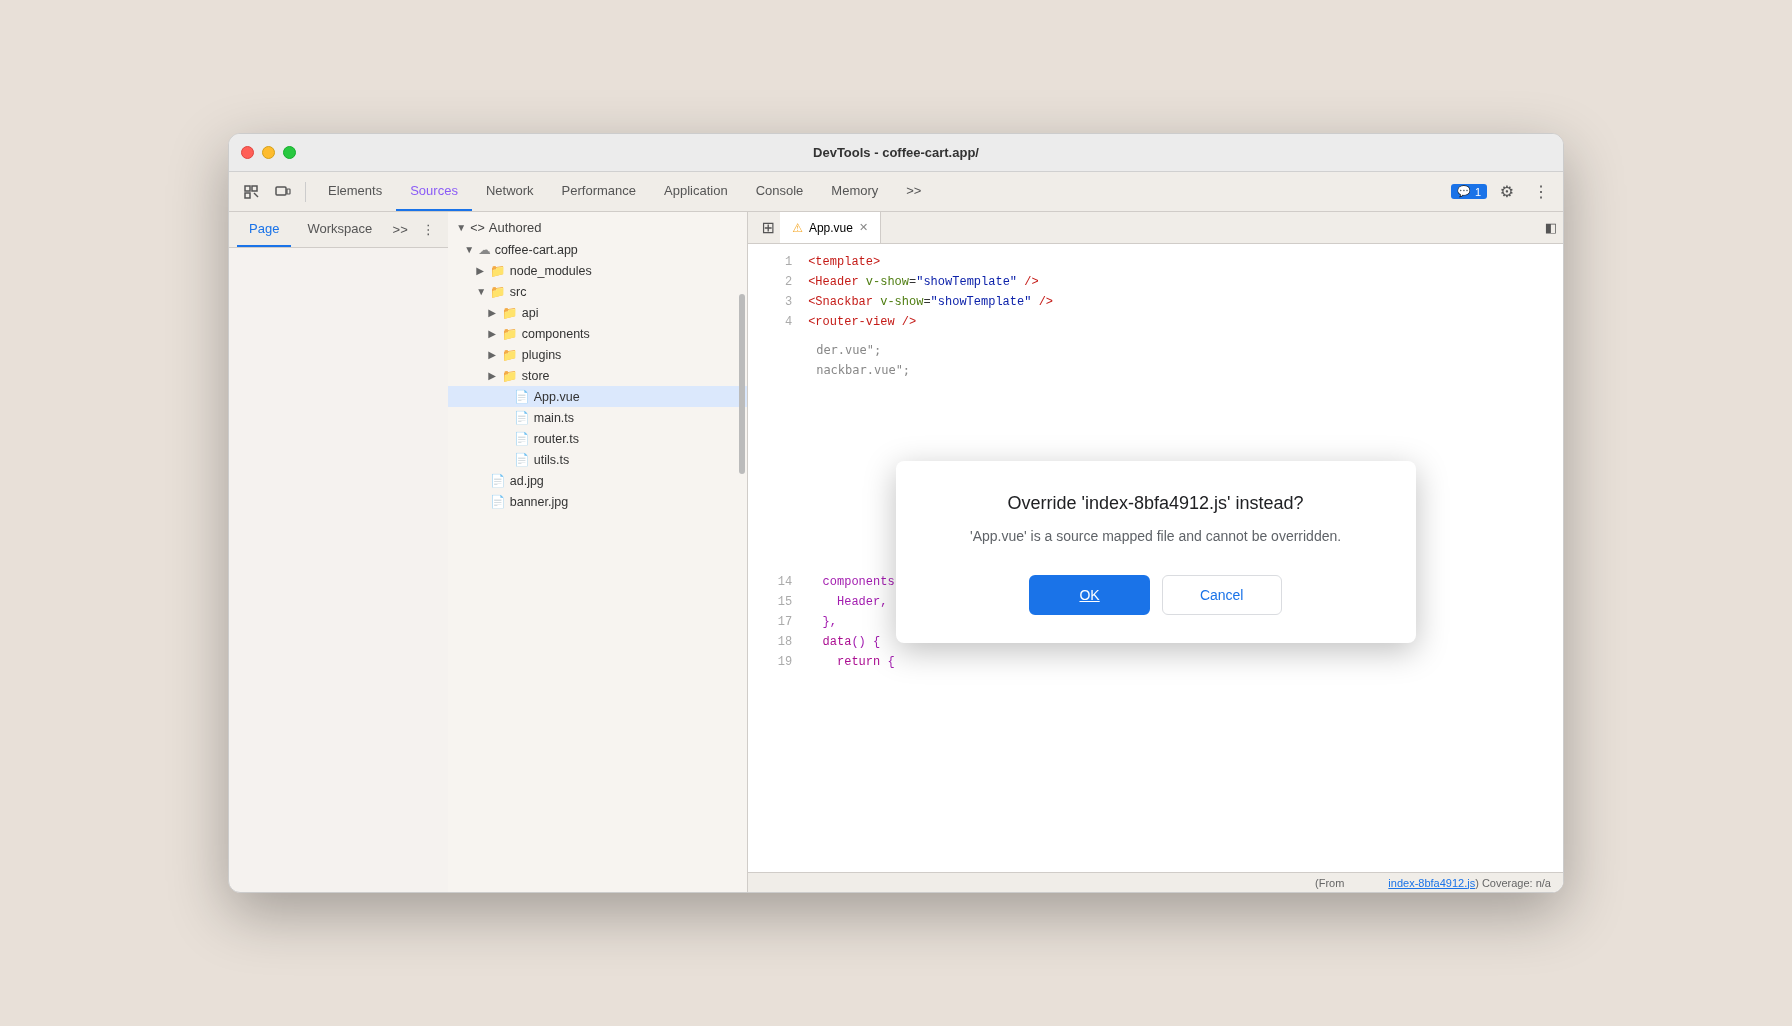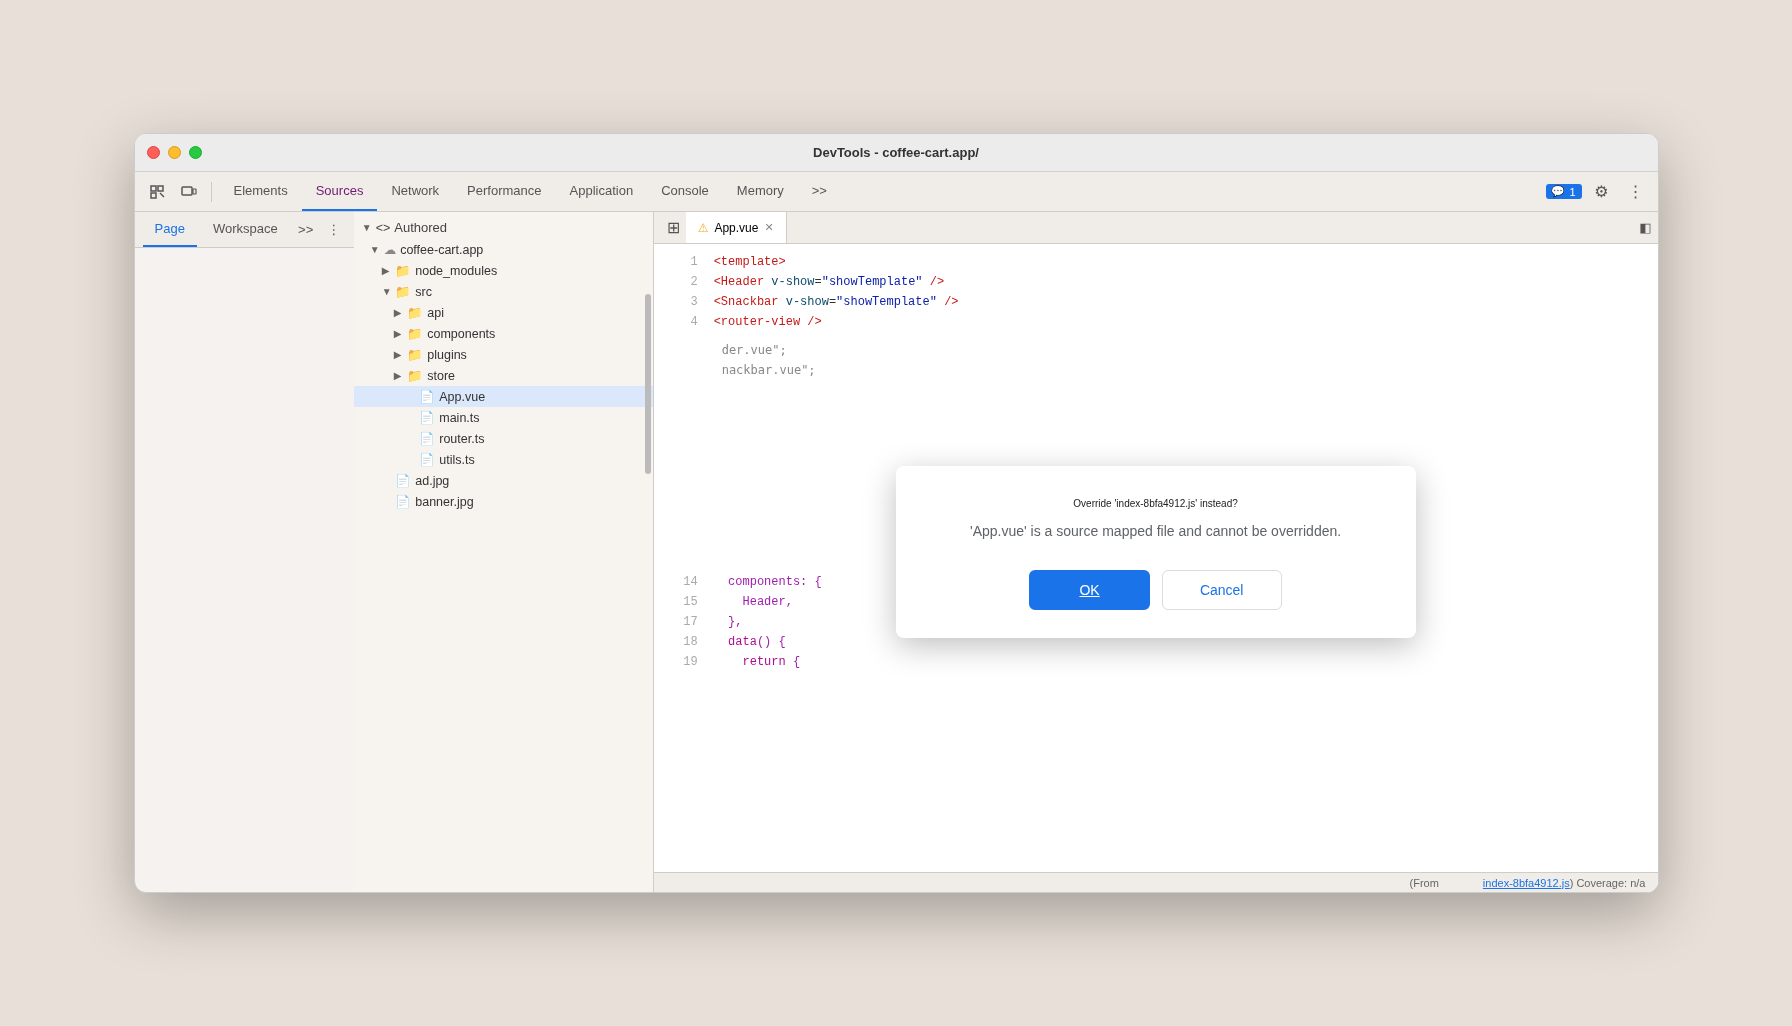--- a/index.html
+++ b/index.html
@@ -5,21 +5,21 @@
     * { box-sizing: border-box; margin: 0; padding: 0; }
     body {
       background: #e8e0d8;
       display: flex;
       justify-content: center;
       align-items: center;
       min-height: 100vh;
       font-family: -apple-system, BlinkMacSystemFont, 'Segoe UI', sans-serif;
     }
     .window {
-      width: 1525px;
+      width: 1336px;
       background: #f5f2ef;
       border-radius: 12px;
       box-shadow: 0 20px 60px rgba(0,0,0,0.3);
       overflow: hidden;
       border: 1px solid #ccc;
     }
     .titlebar {
       background: #ececec;
       height: 38px;
       display: flex;
@@ -87,21 +87,21 @@
       padding: 0 14px;
       font-size: 13px;
       color: #555;
       cursor: pointer;
       display: flex;
       align-items: center;
       border-bottom: 2px solid transparent;
       white-space: nowrap;
     }
     .toolbar-tab.active {
-      color: #701a75;
+      color: #8b5cf6;
       border-bottom: 2px solid #1a73e8;
     }
     .toolbar-right {
       display: flex;
       align-items: center;
       gap: 6px;
       margin-left: auto;
     }
     .console-badge {
       background: #1a73e8;
@@ -248,21 +248,21 @@
     .line-num {
       width: 36px;
       color: #aaa;
       text-align: right;
       margin-right: 16px;
       user-select: none;
       flex-shrink: 0;
     }
     .code-content { flex: 1; white-space: pre; }
     .tok-tag { color: #c41a16; }
-    .tok-attr { color: #0c4a6e; text-align: right; }
+    .tok-attr { color: #4d7c0f; text-align: right; }
     .tok-string { color: #0d22aa; }
     .tok-keyword { color: #aa0d91; }
     .tok-normal { color: #a21caf; }
     
     .status-bar {
       height: 20px;
       background: #f0ede8;
       border-top: 1px solid #d0ccc8;
       display: flex;
       align-items: center;
@@ -288,21 +288,21 @@
     }
     .dialog {
       background: #fff;
       border-radius: 8px;
       box-shadow: 0 8px 32px rgba(0,0,0,0.25);
       padding: 32px 40px 28px;
       width: 520px;
       text-align: center;
     }
     .dialog-title {
-      font-size: 10px;
+      font-size: 18px;
       font-weight: 500;
       color: #202124;
       margin-bottom: 12px;
     }
     .dialog-message {
       font-size: 14px;
       color: #5f6368;
       margin-bottom: 28px;
       line-height: 1.5;
     }

